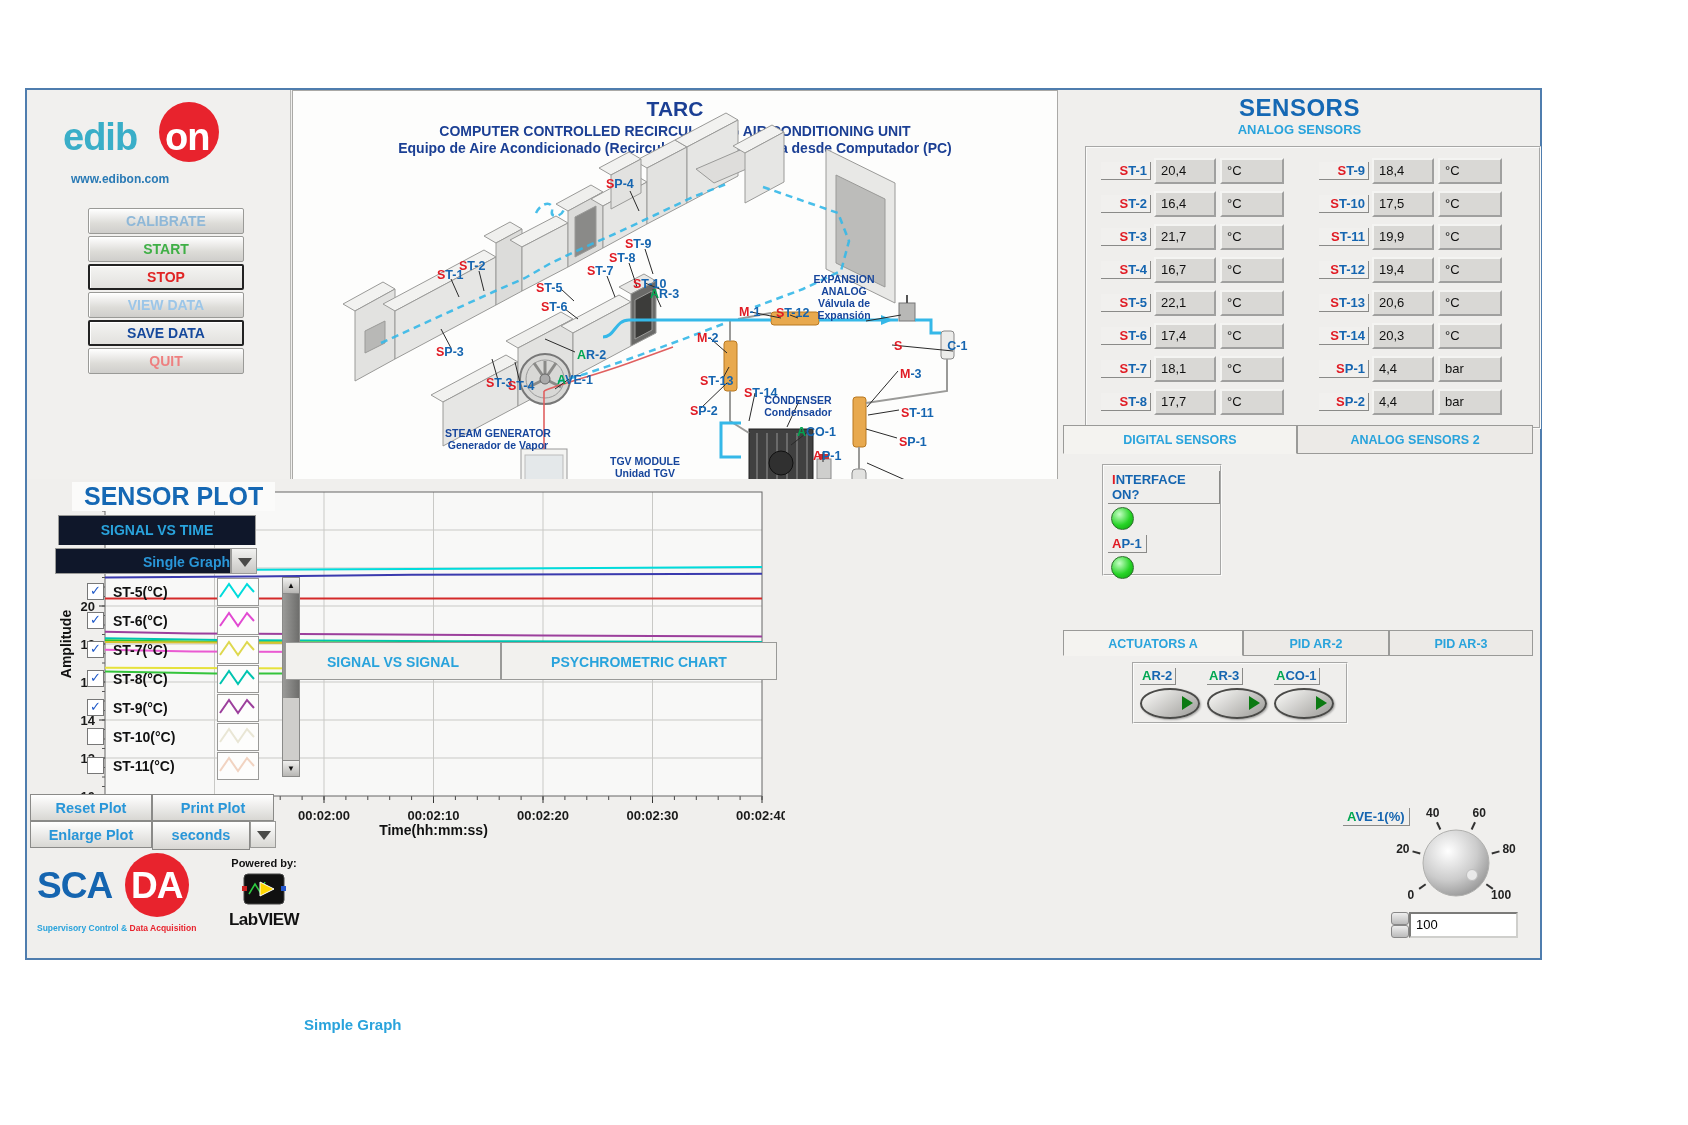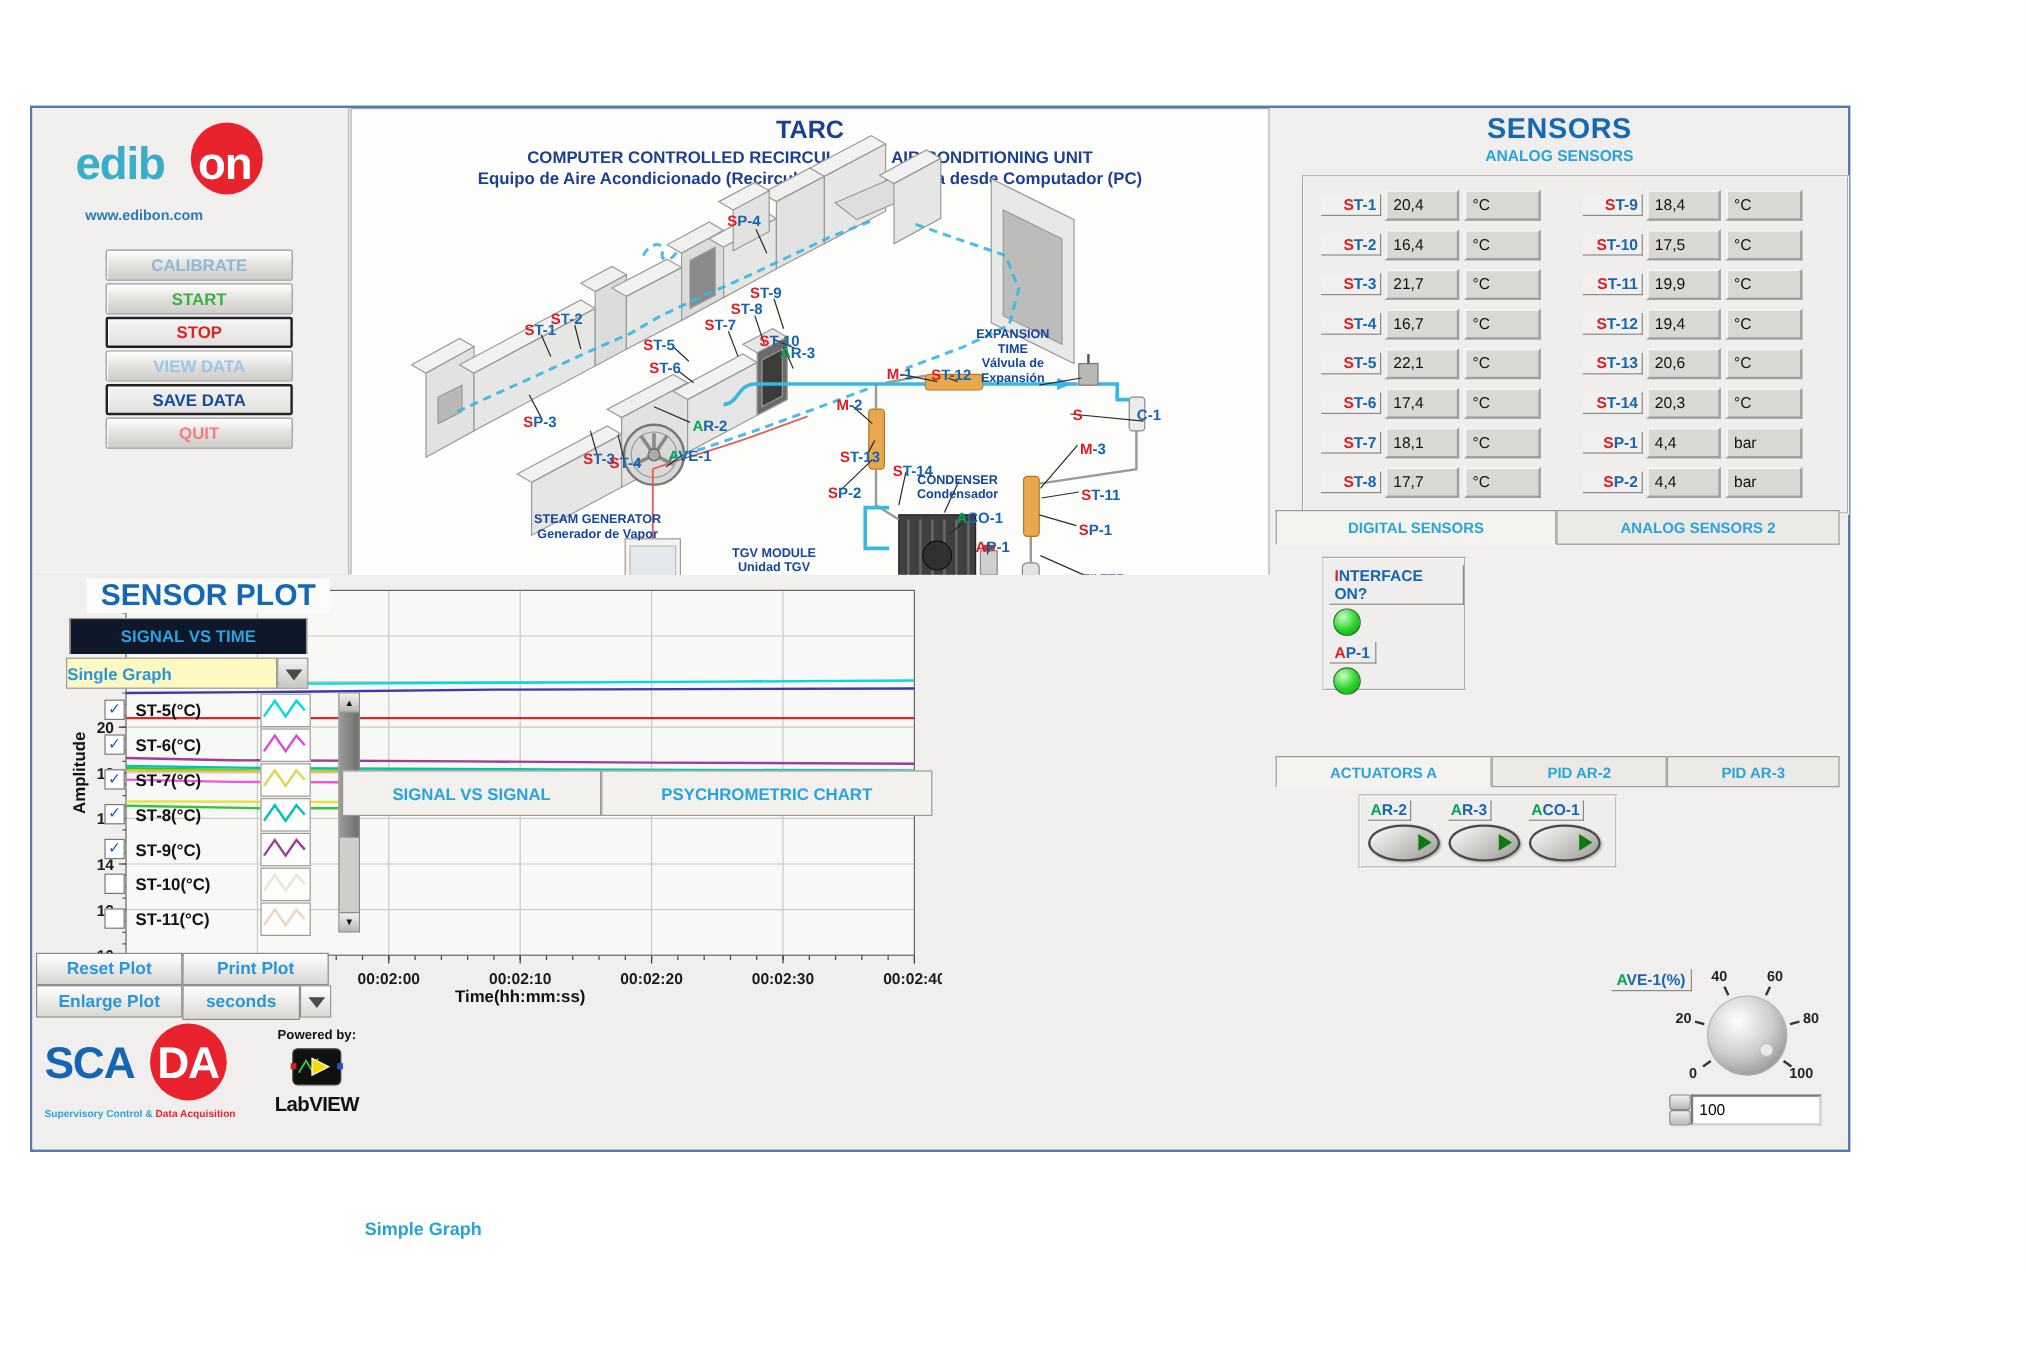--- a/index.html
+++ b/index.html
@@ -83,21 +83,21 @@
     text-align:center;color:#222;cursor:pointer;border-radius:3px;}
   #spin-val{width:100px;height:22px;line-height:22px;background:#fff;border:2px inset #cfcfcc;
     font-size:13px;padding-left:5px;}
   
   #plot-section{position:absolute;left:0;top:389px;width:1032px;height:477px;background:#f0efed;}
   #plot-title{position:absolute;left:45px;top:3px;font-size:25px;font-weight:bold;color:#1568b4;
     background:#fbfbfa;padding:0 12px;}
   #tab-svt{position:absolute;left:31px;top:36px;width:196px;height:29px;line-height:29px;text-align:center;
     background:#0f172a;border:1px solid #9a9a98;border-bottom:none;color:#29a3dc;font-weight:bold;font-size:14px;cursor:pointer;}
   #graph-mode{position:absolute;left:28px;top:69px;width:202px;height:26px;display:flex;cursor:pointer;}
-  #graph-mode .gm-txt{flex:1;background:#fef9c3;border:1px solid #9a9a98;text-align:left;line-height:26px;
+  #graph-mode .gm-txt{flex:1;background:#0f172a;border:1px solid #9a9a98;text-align:right;line-height:26px;
     font-weight:bold;font-size:14px;color:#2996d8;}
   .dd-box{width:26px;height:26px;background:linear-gradient(#f2f2f0,#c8c7c4);border:1px solid #9a9a98;
     box-sizing:border-box;position:relative;}
   .dd-box .tri{position:absolute;left:6px;top:9px;width:0;height:0;border-top:9px solid #4a4a48;
     border-left:7px solid transparent;border-right:7px solid transparent;}
   #legend{position:absolute;left:60px;top:98px;width:195px;}
   .lg-row{display:flex;align-items:center;height:29px;}
   .lg-chk{width:15px;height:15px;background:#fff;border:1px solid #777;margin-right:9px;
     font-size:13px;line-height:14px;text-align:center;font-weight:bold;color:#1e58c8;cursor:pointer;}
   .lg-lbl{font-size:14px;font-weight:bold;color:#111;width:104px;}
@@ -331,21 +331,21 @@
         <div class="dlbl" style="left: 451px; top: 295px;"><span style="color: rgb(224, 27, 36);">S</span><span style="color: rgb(21, 101, 176);">T-14</span></div>
         <div class="dlbl" style="left: 397px; top: 313px;"><span style="color: rgb(224, 27, 36);">S</span><span style="color: rgb(21, 101, 176);">P-2</span></div>
         <div class="dlbl" style="left: 193px; top: 285px;"><span style="color: rgb(224, 27, 36);">S</span><span style="color: rgb(21, 101, 176);">T-3</span></div>
         <div class="dlbl" style="left: 215px; top: 288px;"><span style="color: rgb(224, 27, 36);">S</span><span style="color: rgb(21, 101, 176);">T-4</span></div>
         <div class="dlbl" style="left: 504px; top: 334px;"><span style="color: rgb(0, 166, 81);">A</span><span style="color: rgb(21, 101, 176);">CO-1</span></div>
         <div class="dlbl" style="left: 608px; top: 315px;"><span style="color: rgb(224, 27, 36);">S</span><span style="color: rgb(21, 101, 176);">T-11</span></div>
         <div class="dlbl" style="left: 606px; top: 344px;"><span style="color: rgb(224, 27, 36);">S</span><span style="color: rgb(21, 101, 176);">P-1</span></div>
         <div class="dlbl" style="left: 520px; top: 358px;"><span style="color: rgb(224, 27, 36);">A</span><span style="color: rgb(21, 101, 176);">P-1</span></div>
         <div class="dcap" style="left: 551px; top: 182px;">
           <div>EXPANSION</div>
-          <div>TIME</div>
+          <div>ANALOG</div>
           <div>Válvula de</div>
           <div>Expansión</div>
         </div>
         <div class="dcap" style="left: 505px; top: 303px;">
           <div>CONDENSER</div>
           <div>Condensador</div>
         </div>
         <div class="dcap" style="left: 205px; top: 336px;">
           <div>STEAM GENERATOR</div>
           <div>Generador de Vapor</div>

